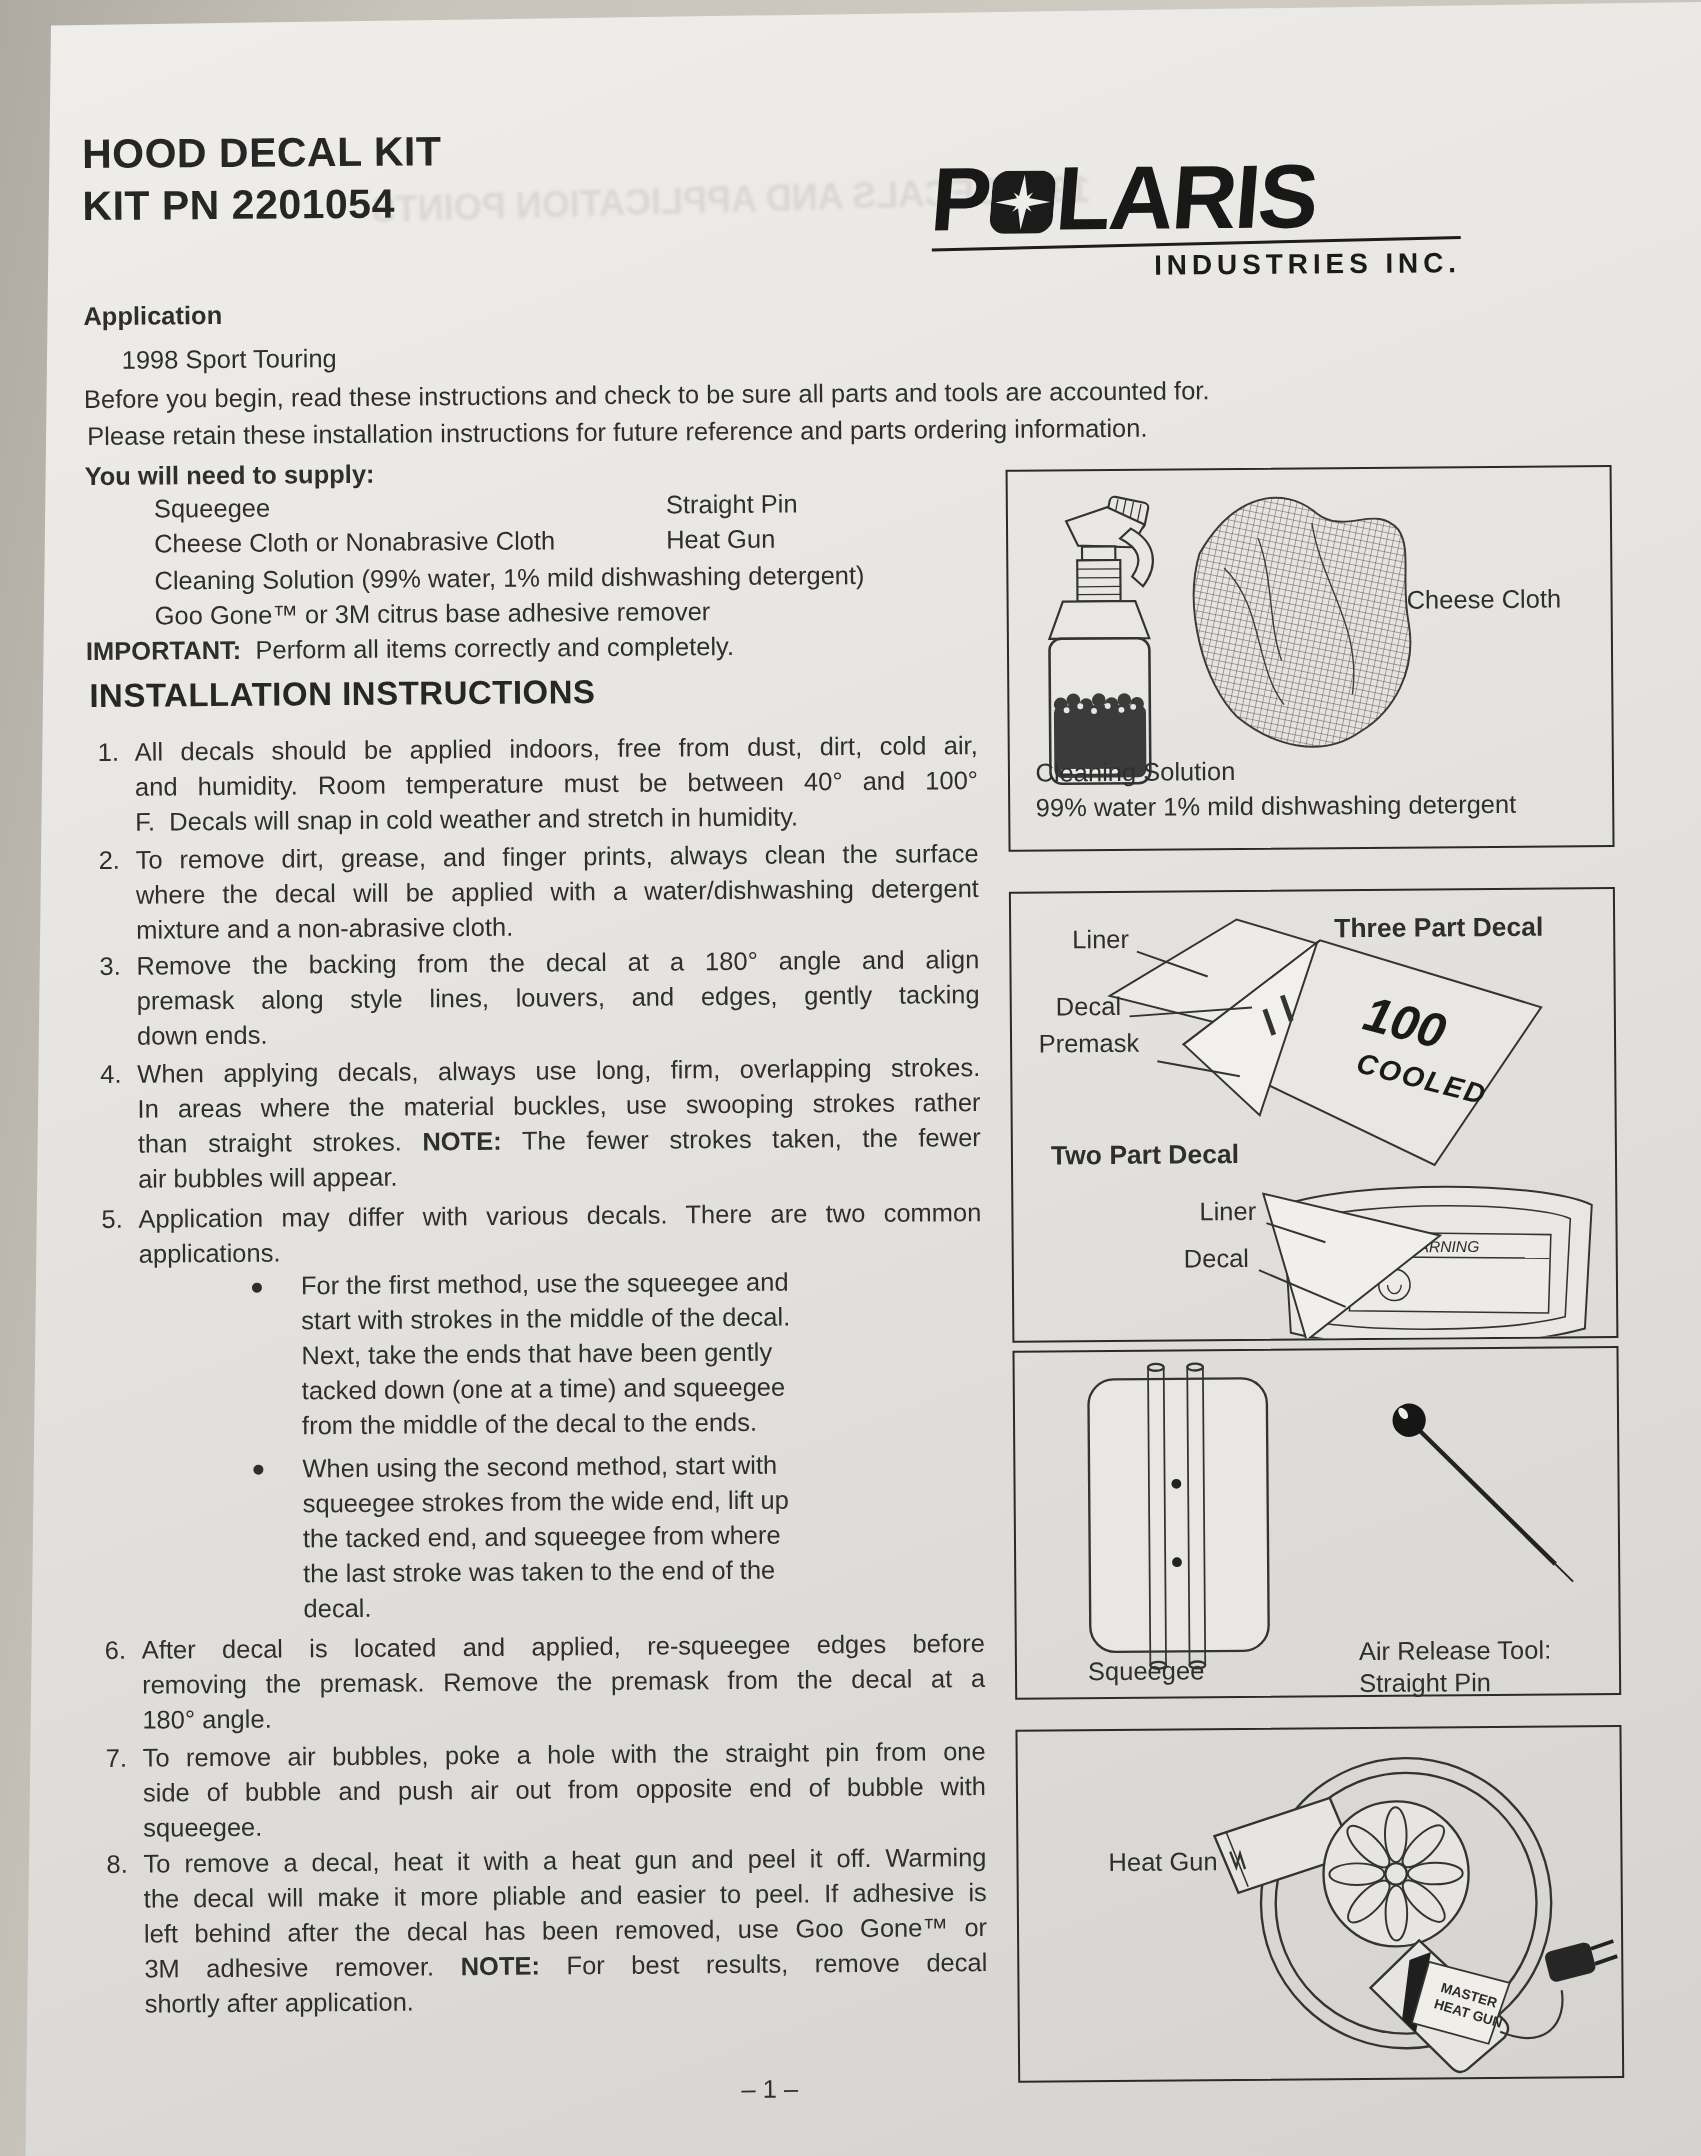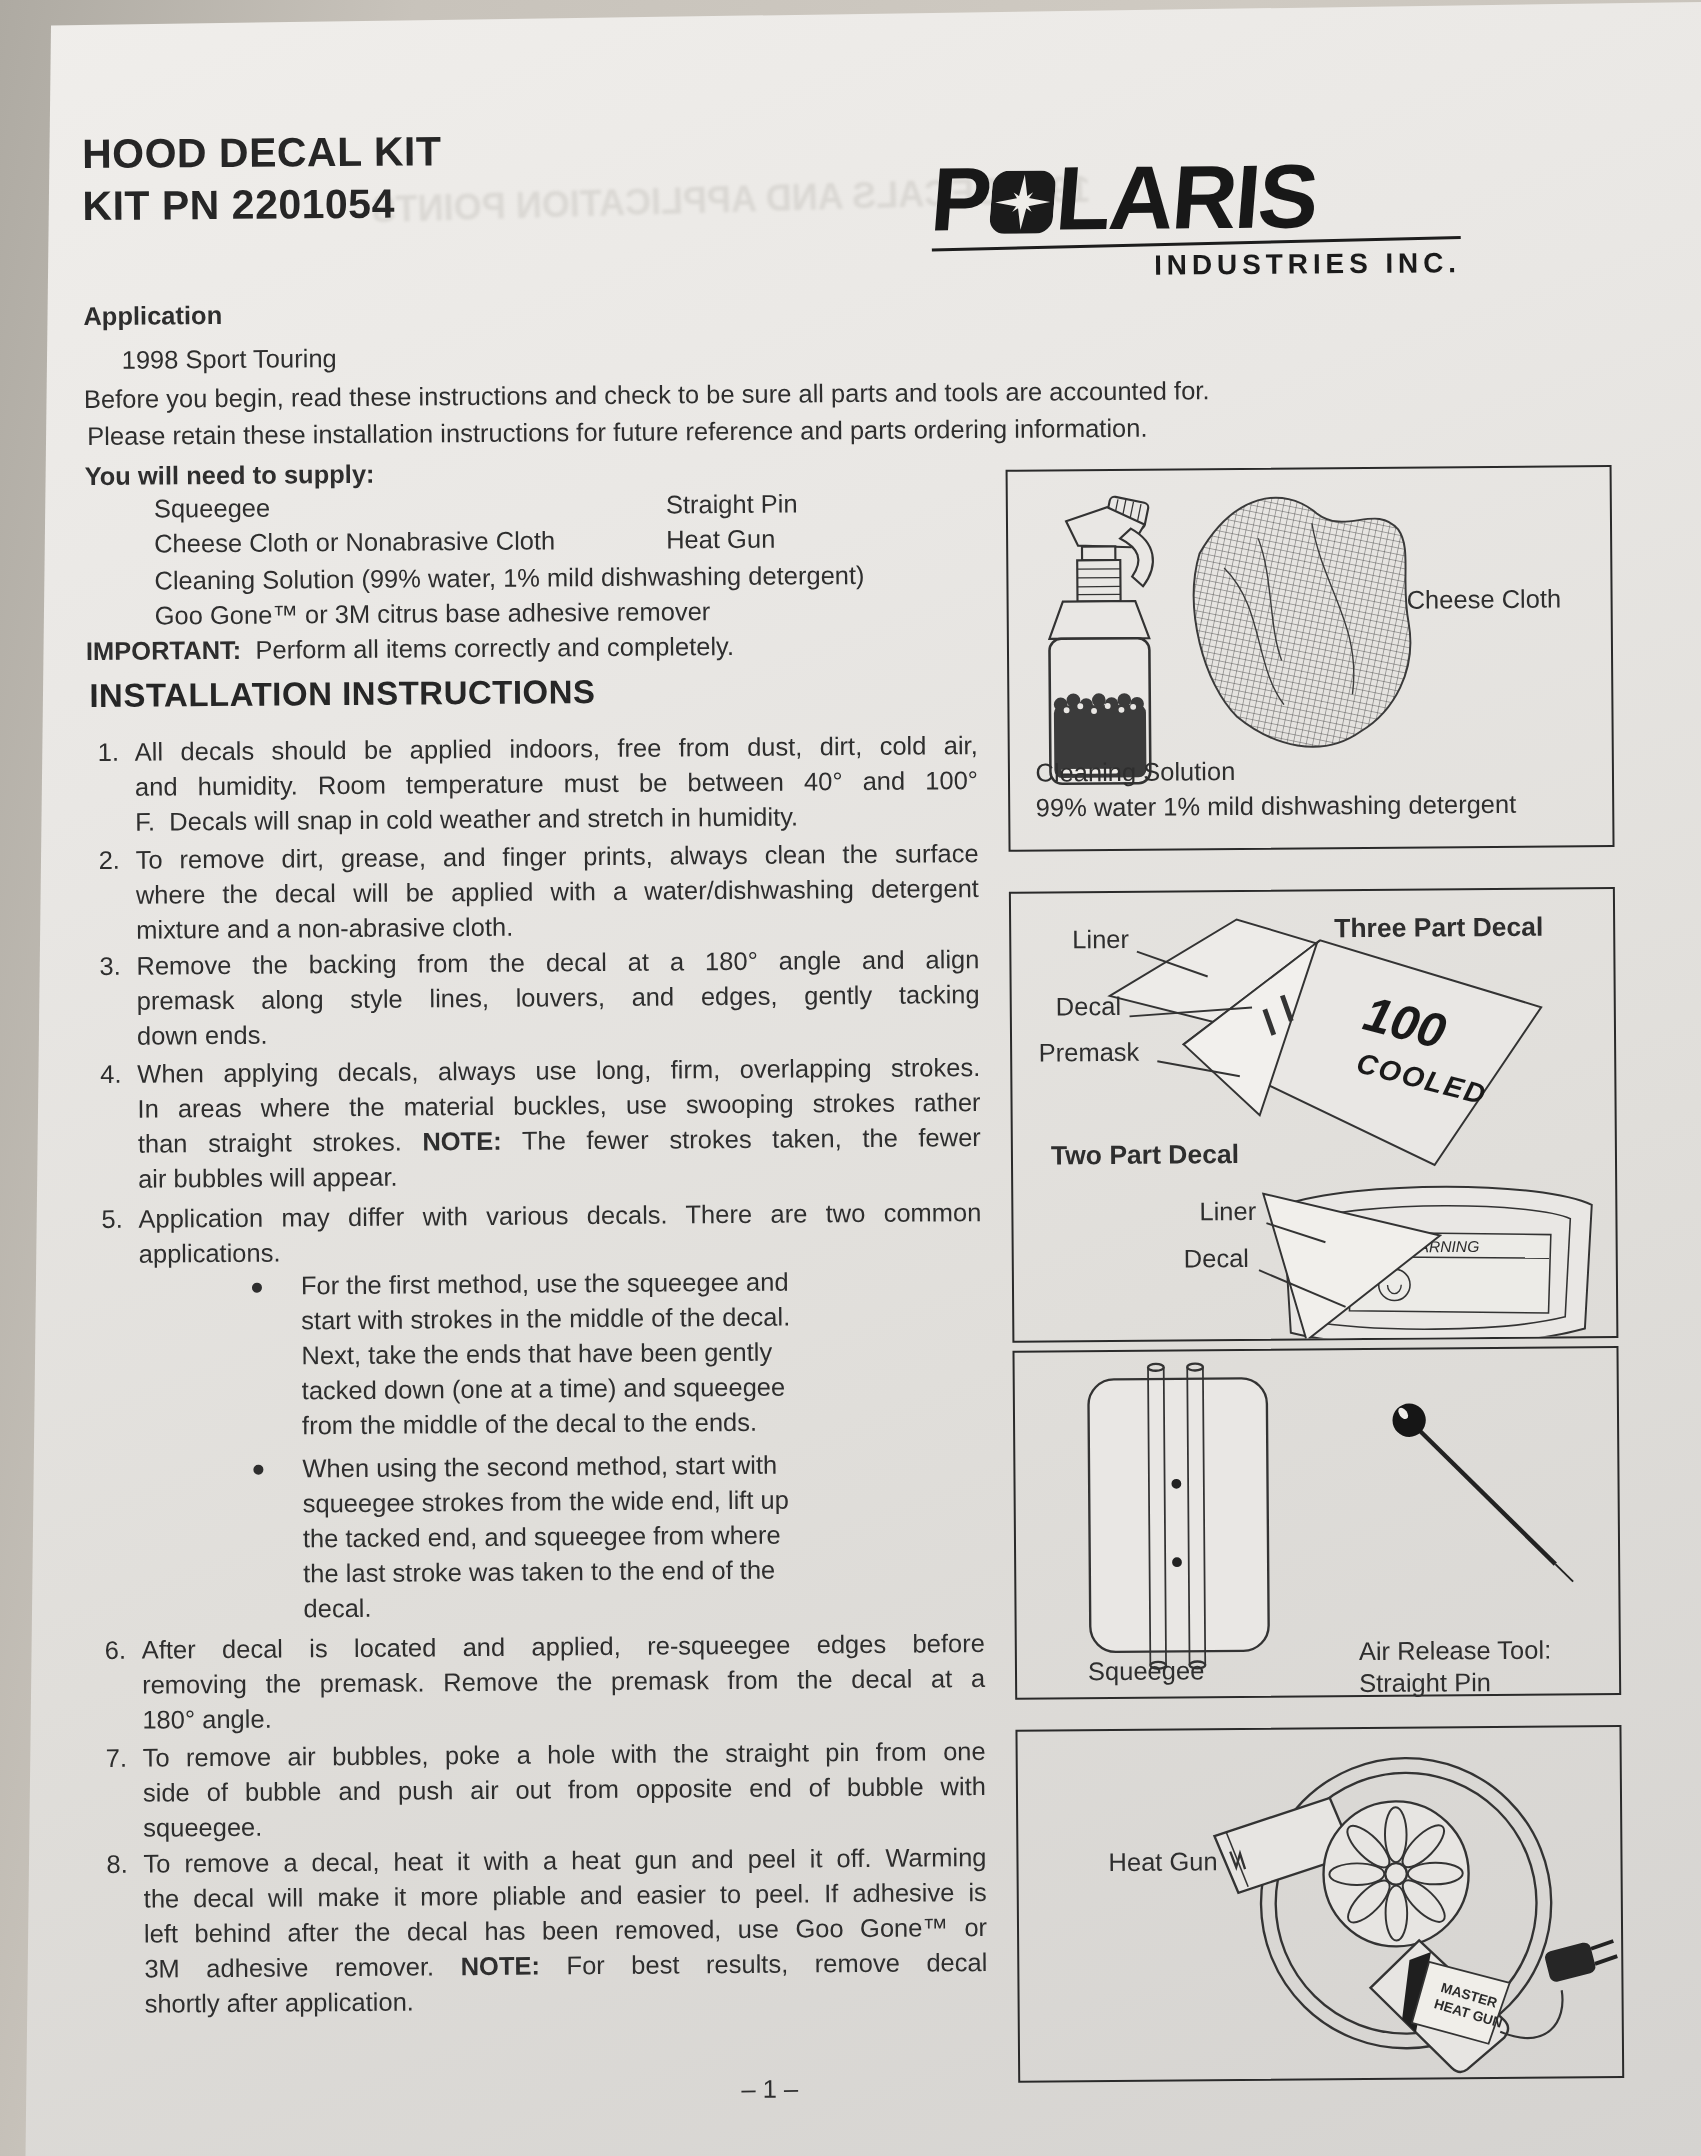--- a/index.html
+++ b/index.html
@@ -240,21 +240,21 @@
         <circle cx="388" cy="402" r="16" fill="none" stroke-width="1.6"></circle>
         <path d="M381 402 a7 9 0 1 0 14 0" fill="none" stroke-width="1.4"></path>
         <polygon points="255,308 435,352 298,458" fill="#f1efeb"></polygon>
         <line x1="258" y1="338" x2="318" y2="358"></line>
         <line x1="250" y1="386" x2="338" y2="424"></line>
       </g>
     </svg>
     <div class="abs flabel-b" style="left:323px;top:21.6px;">Three Part Decal</div>
     <div class="abs flabel" style="left:61px;top:31px;">Liner</div>
     <div class="abs flabel" style="left:44px;top:98px;">Decal</div>
-    <div class="abs flabel" style="left:26.5px;top:144px;text-align:right;">Premask</div>
+    <div class="abs flabel" style="left:26.5px;top:135px;text-align:right;">Premask</div>
     <div class="abs flabel-b" style="left:38px;top:247px;">Two Part Decal</div>
     <div class="abs flabel" style="left:186px;top:304px;">Liner</div>
     <div class="abs flabel" style="left:170px;top:351px;">Decal</div>
   </div>
 
   <div class="fbox" style="left:1003px;top:1358px;width:602px;height:345px;">
     <svg width="602" height="345" viewBox="0 0 614 352">
       <g stroke="#333" fill="none" stroke-width="2.4">
         <rect x="75" y="28" width="182" height="278" rx="26" fill="#e9e7e4"></rect>
         <path d="M136 16 V320 M152 16 V320 M176 16 V320 M192 16 V320" stroke-width="1.8"></path>

